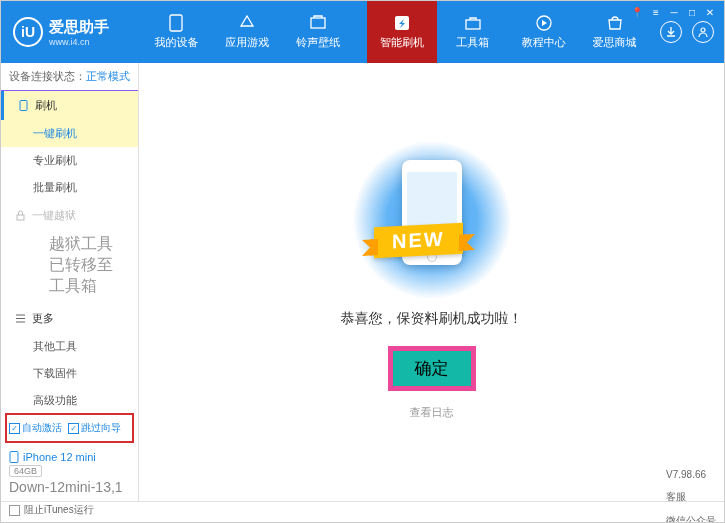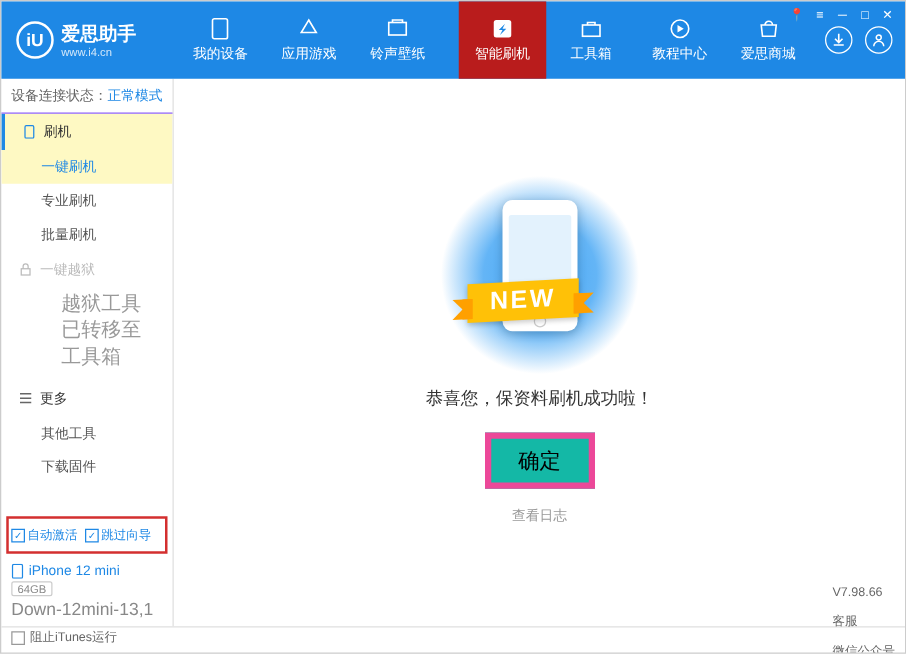--- a/index.html
+++ b/index.html
@@ -180,20 +180,21 @@
       <div class="tree-note">越狱工具已转移至工具箱</div>
       <div class="tree-group">
         <svg width="11" height="11" viewBox="0 0 11 11">
             <path d="M1 2h9M1 5.5h9M1 9h9" stroke="#666" stroke-width="1.2"></path>
           </svg>
         <span>更多</span>
       </div>
       <div id="more-items">
           <div class="tree-sub">其他工具</div>
           <div class="tree-sub">下载固件</div>
+          <div class="tree-sub">高级功能</div>
         </div>
     </div>
     <div class="checkboxes">
       <label class="cb-item">
         <span class="cb-box">✓</span>
         <span>自动激活</span>
       </label>
       <label class="cb-item">
         <span class="cb-box">✓</span>
         <span>跳过向导</span>

